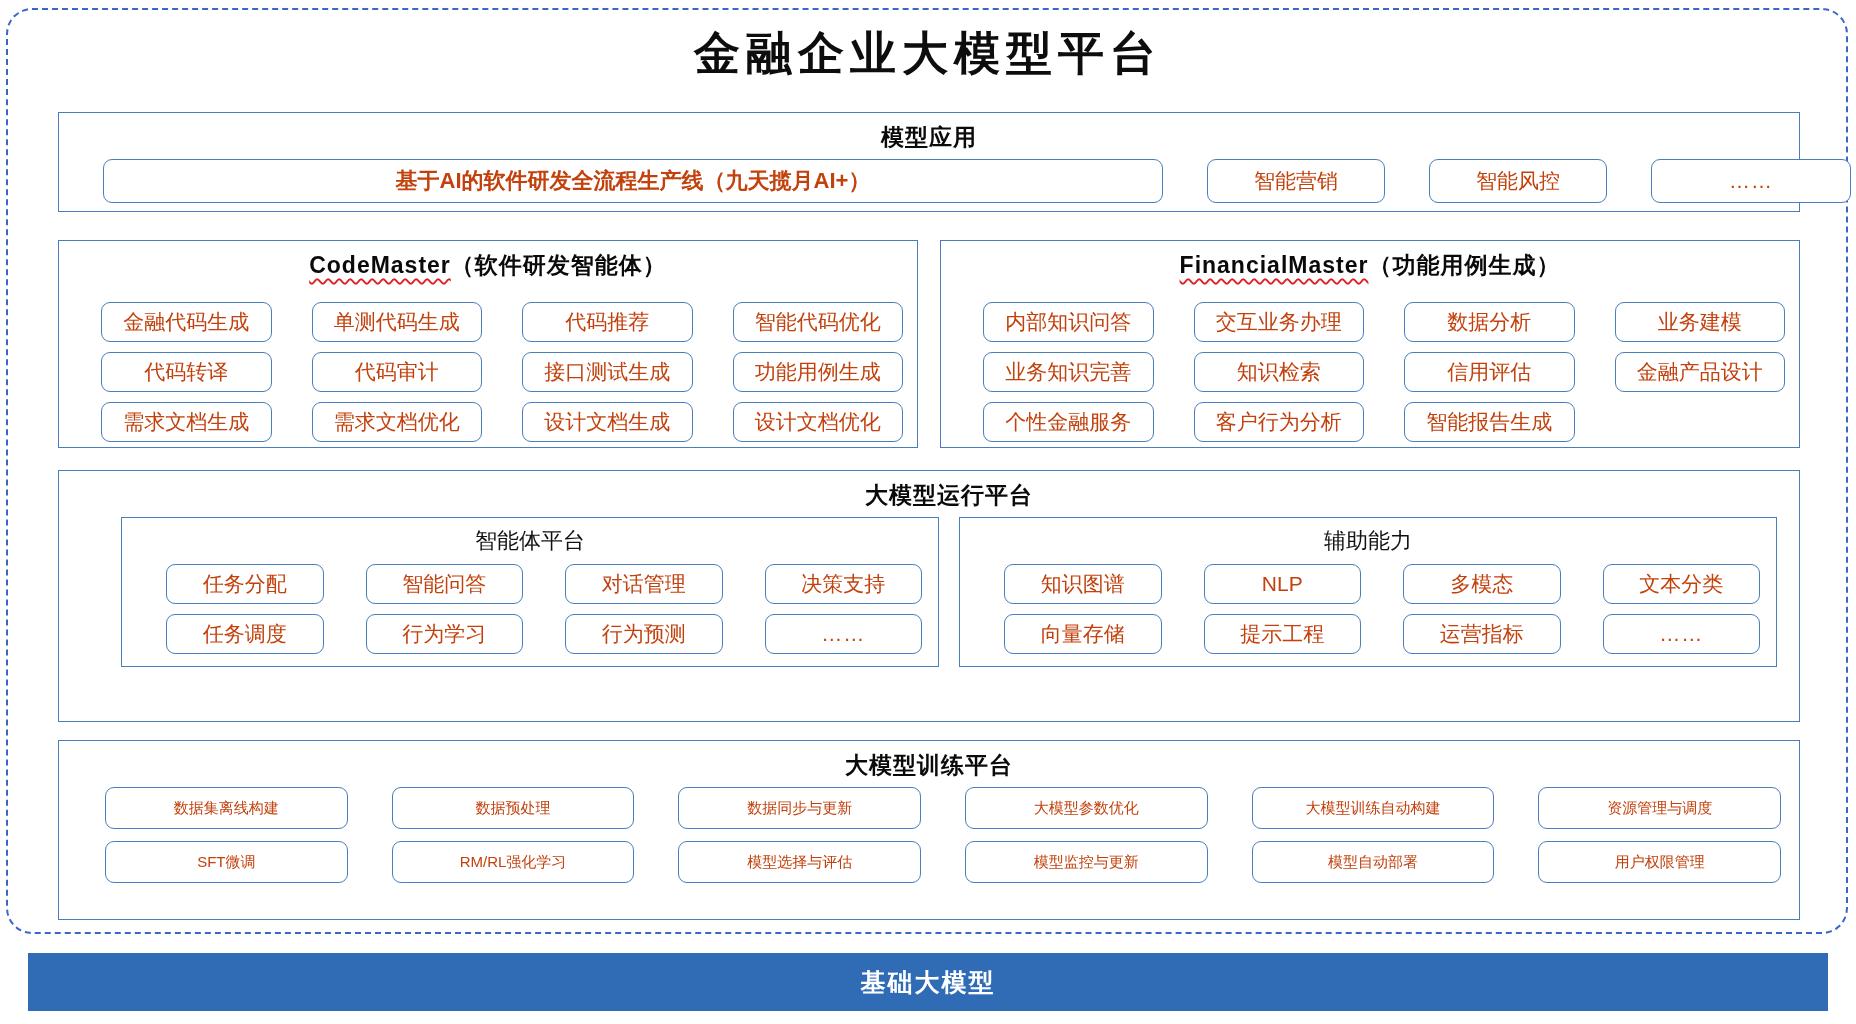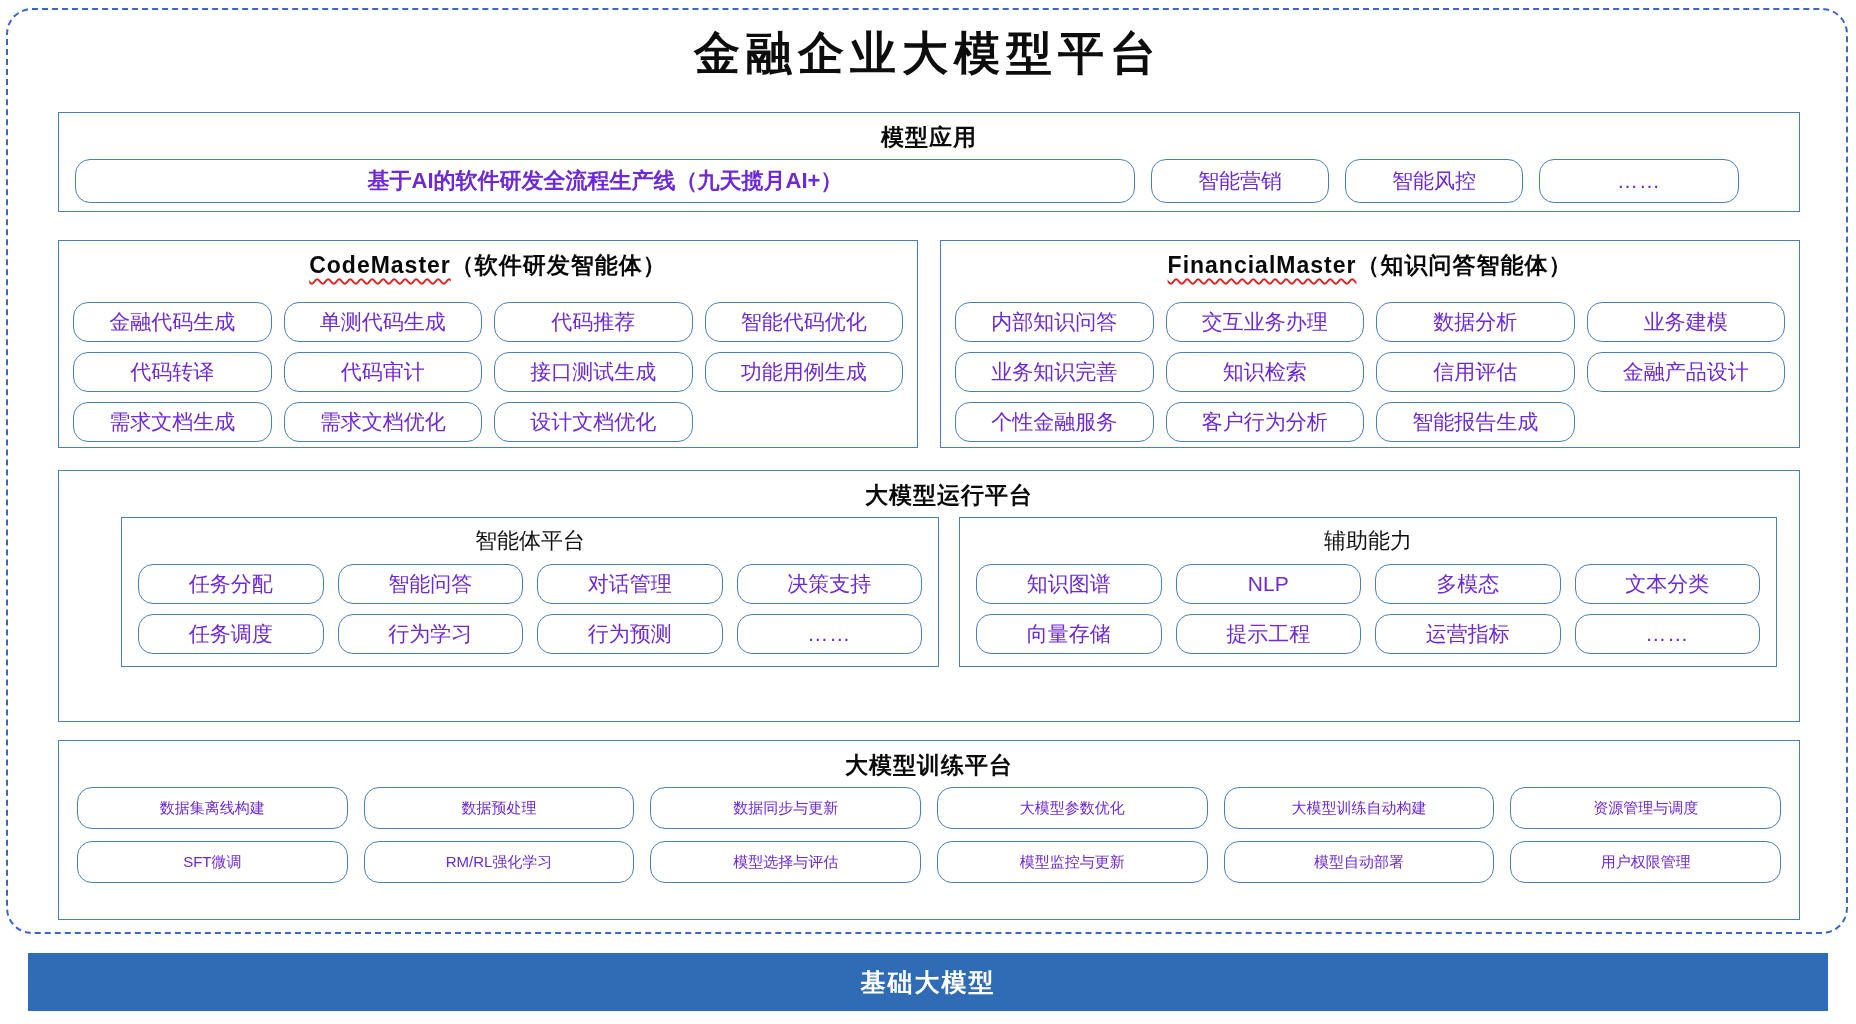--- a/index.html
+++ b/index.html
@@ -47,27 +47,28 @@
   .spell{
     position:relative;
     text-decoration:underline wavy #e02020;
     text-underline-offset:5px;
     text-decoration-thickness:1.5px;
   }
 
   
   .chip{
     border:1.4px solid #4a7ebb;
-    border-radius:15px;
+    border-radius:9px;
     background:#ffffff;
     display:flex;align-items:center;justify-content:center;
-    font-size:21px;color:#6d28d9;
+    font-size:21px;color:#c2410c;
     box-sizing:border-box;
     height:42px;
     white-space:nowrap;
+    margin-left:28px;
   }
   .chip.dots{letter-spacing:1px;}
 
   
   #sec-app{left:58px;top:112px;width:1742px;height:100px;}
   #sec-app .rowwrap{
     display:flex;align-items:center;
     padding:0 16px;gap:16px;
   }
   #app-main-chip{flex:0 0 1060px;height:44px;font-size:22px;font-weight:700;}
@@ -153,27 +154,28 @@
       <div class="chip">金融代码生成</div>
       <div class="chip">单测代码生成</div>
       <div class="chip">代码推荐</div>
       <div class="chip">智能代码优化</div>
       <div class="chip">代码转译</div>
       <div class="chip">代码审计</div>
       <div class="chip">接口测试生成</div>
       <div class="chip">功能用例生成</div>
       <div class="chip">需求文档生成</div>
       <div class="chip">需求文档优化</div>
+      <div class="chip">设计文档生成</div>
       <div class="chip">设计文档优化</div>
     </div>
   </div>
 
   <div class="panel" id="sec-fin">
     <div class="panel-title">
-      <span class="spell">FinancialMaster</span><span class="zh-paren">（知识问答智能体）</span>
+      <span class="spell">FinancialMaster</span><span class="zh-paren">（功能用例生成）</span>
     </div>
     <div class="agent-grid">
       <div class="chip">内部知识问答</div>
       <div class="chip">交互业务办理</div>
       <div class="chip">数据分析</div>
       <div class="chip">业务建模</div>
       <div class="chip">业务知识完善</div>
       <div class="chip">知识检索</div>
       <div class="chip">信用评估</div>
       <div class="chip">金融产品设计</div>

